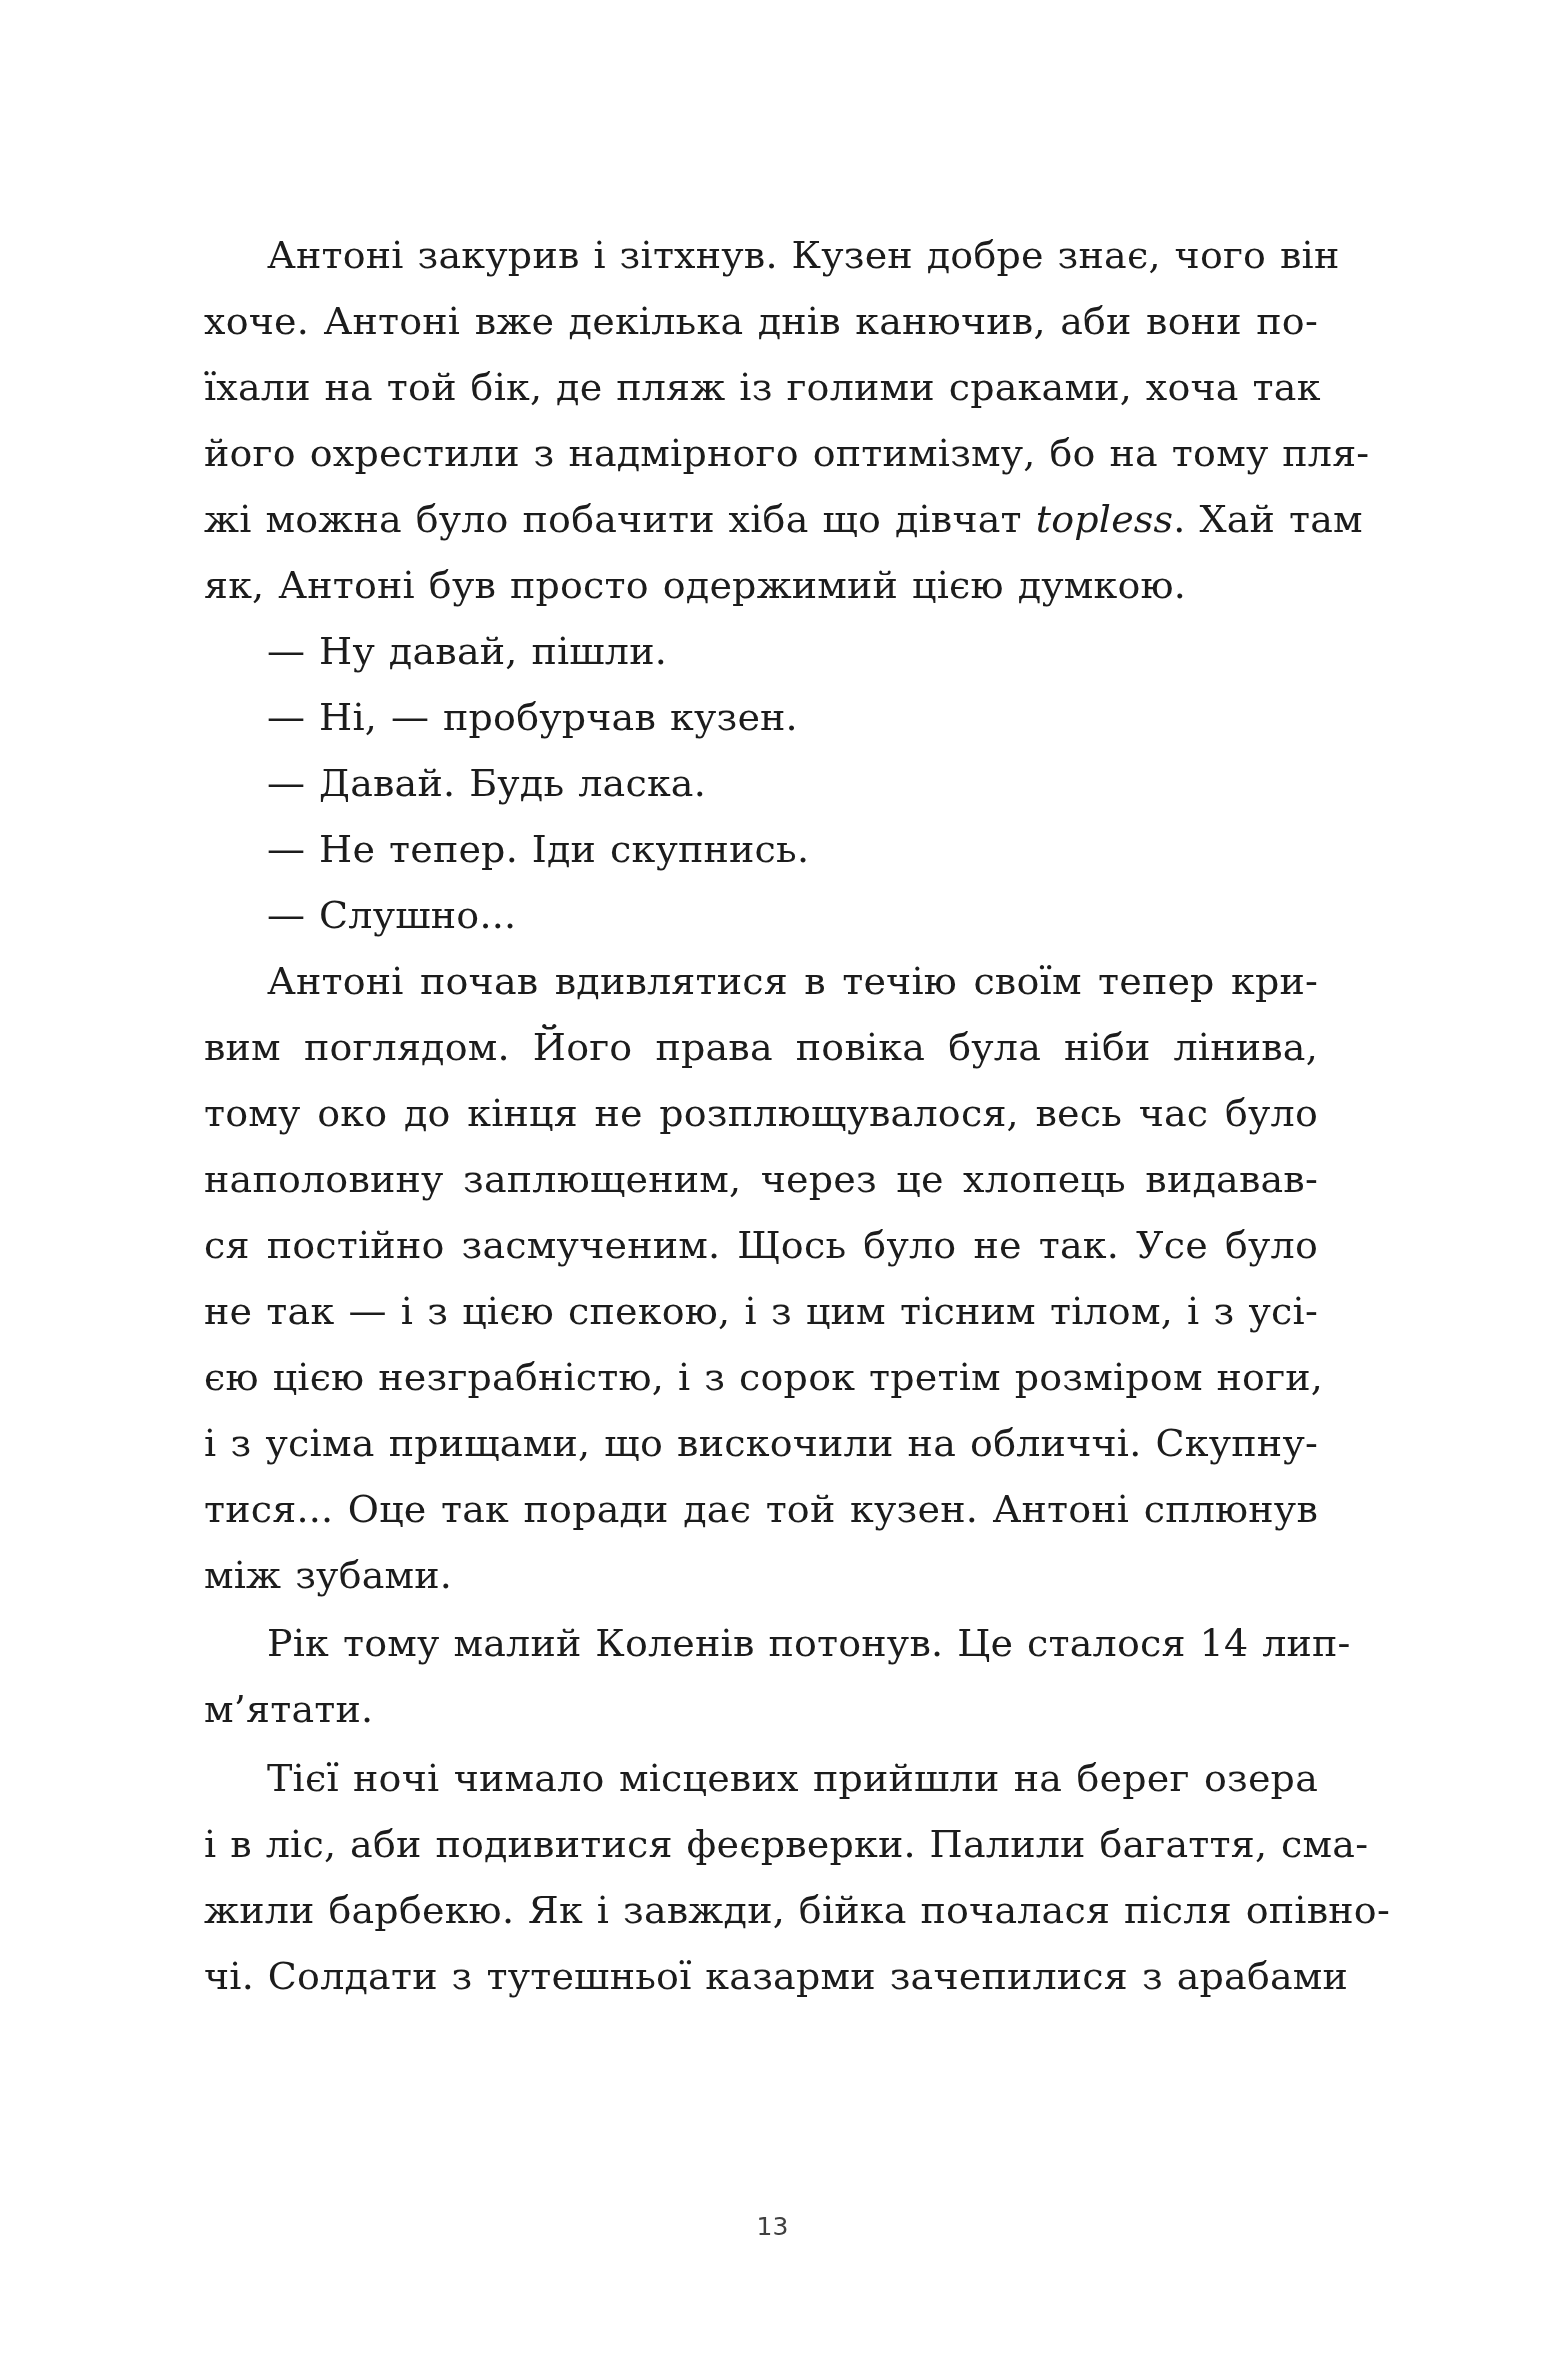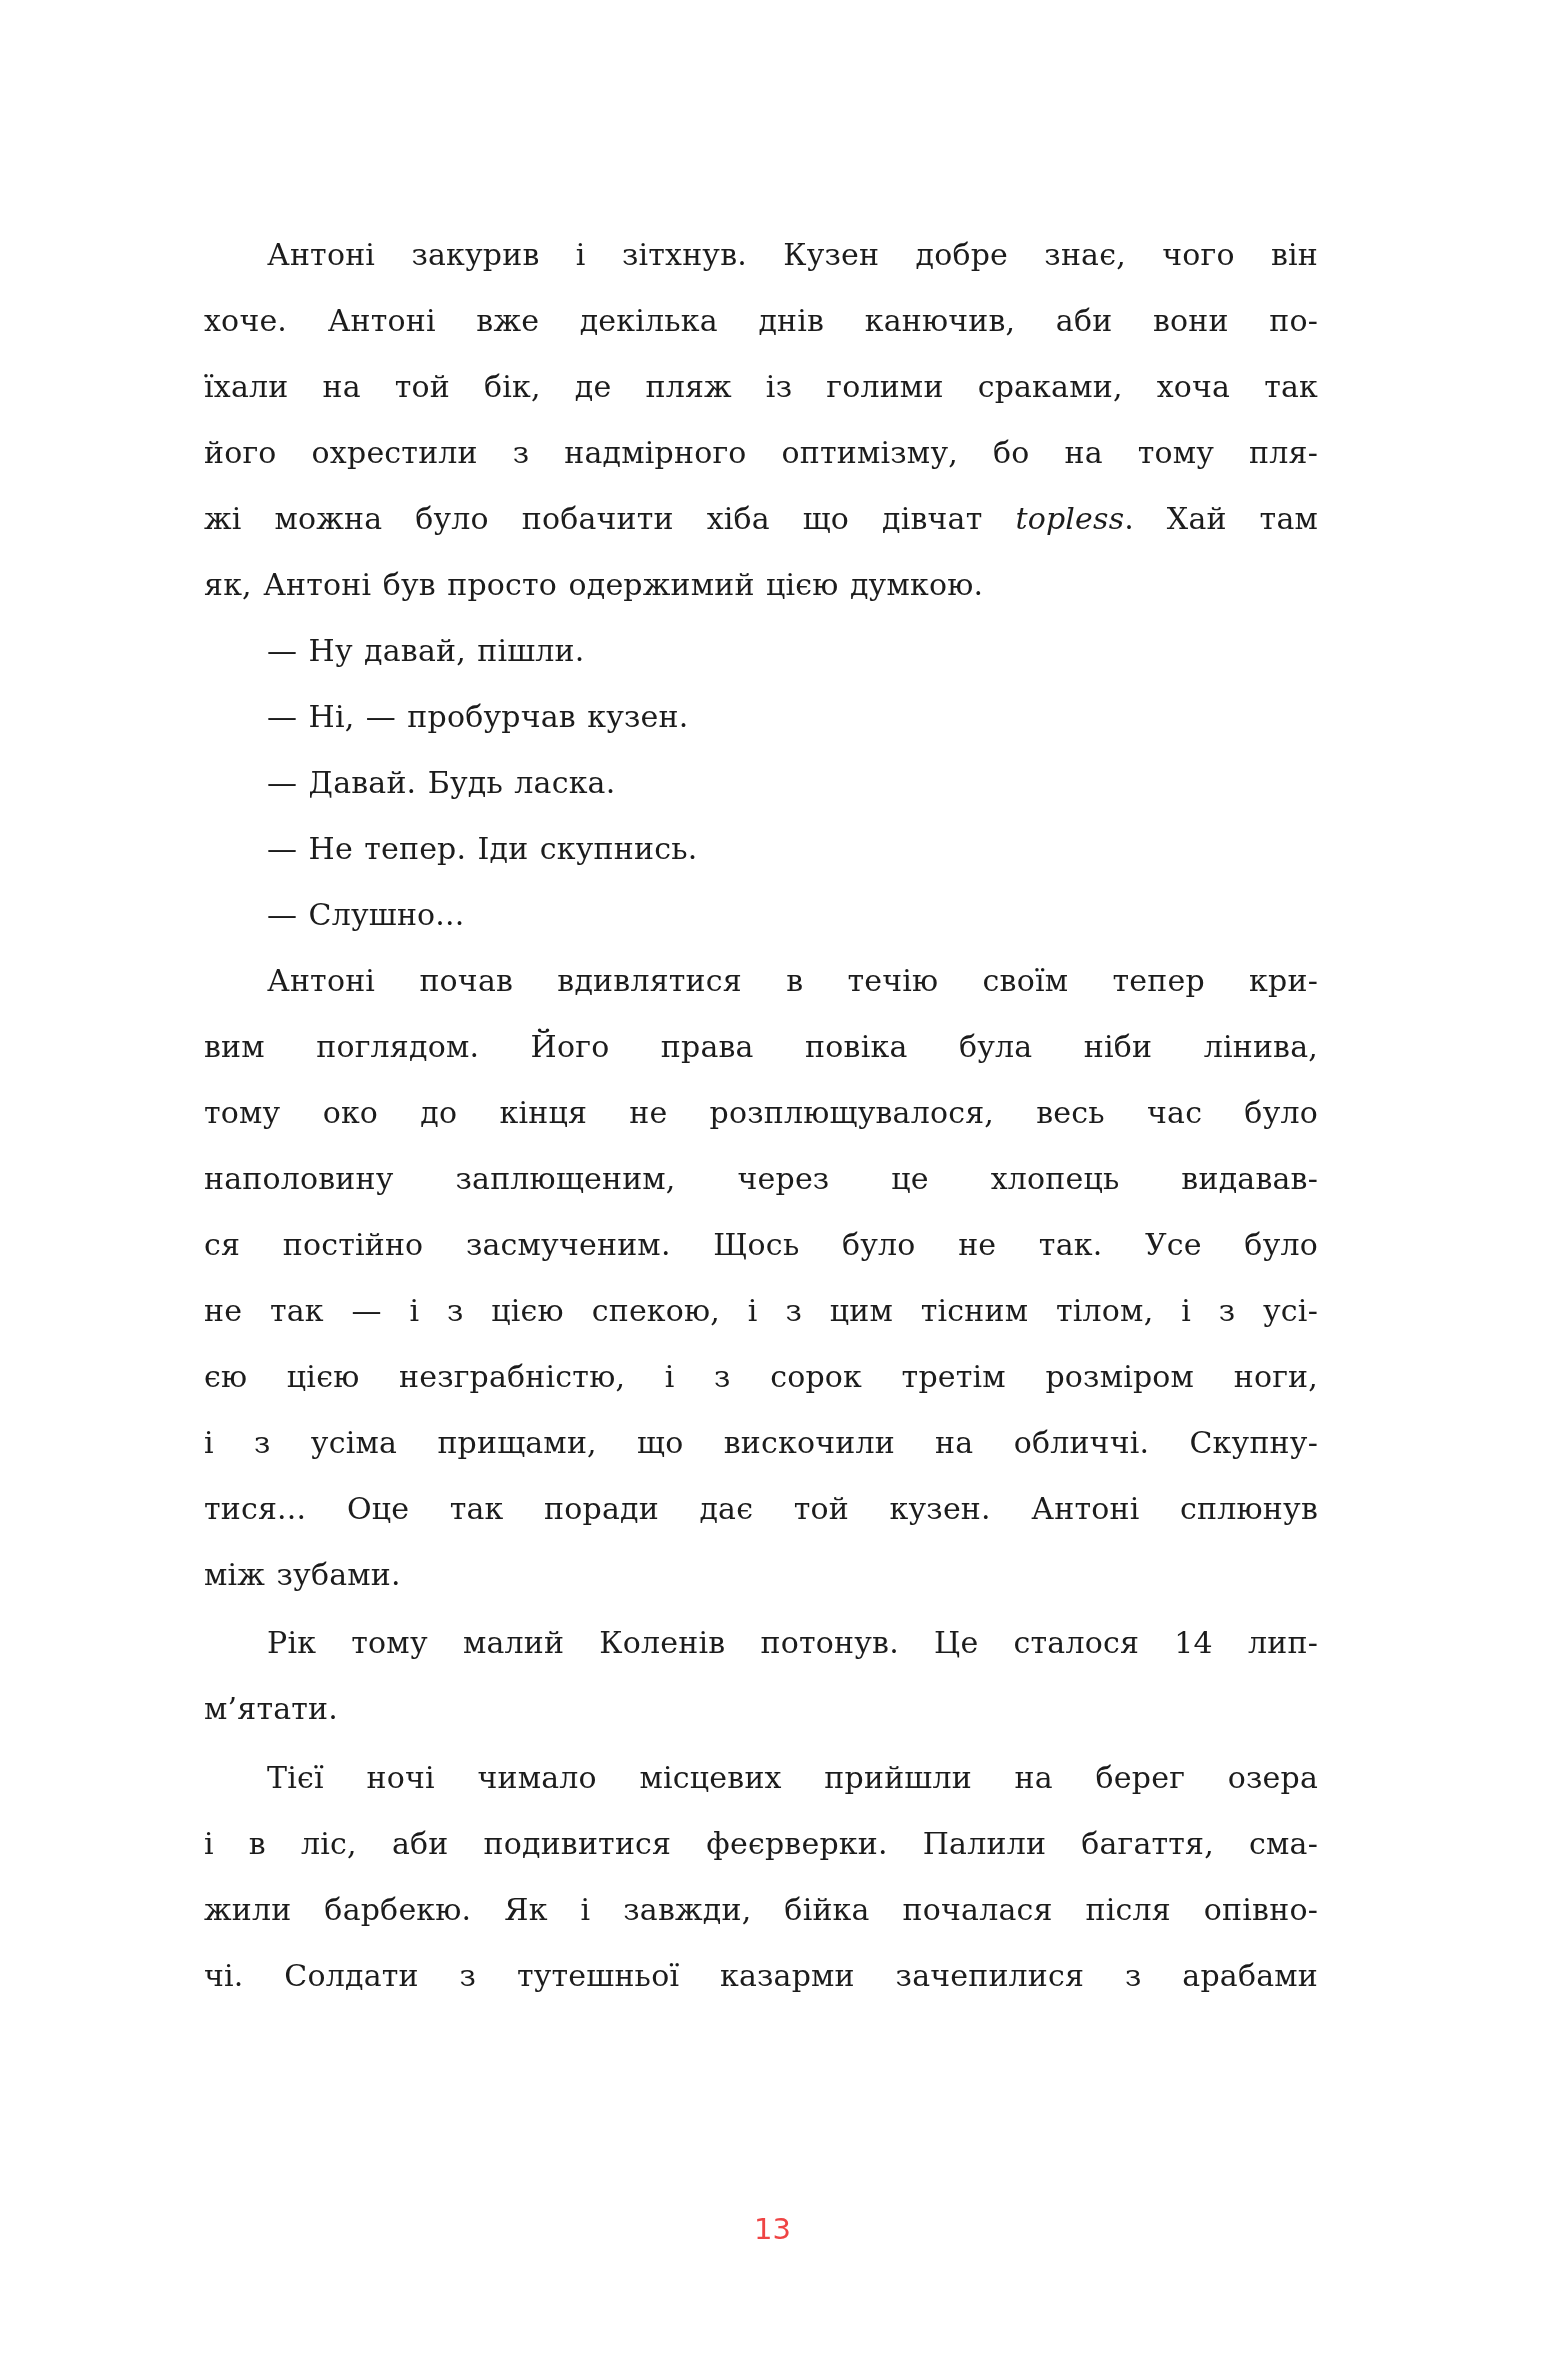--- a/index.html
+++ b/index.html
@@ -25,21 +25,21 @@
     .text-block {
       position: absolute;
       left: 204px;
       top: 222px;
       width: 1114px;
     }
     .line {
       display: block;
       height: 66px;
       line-height: 66px;
-      font-size: 30px;
+      font-size: 38px;
       letter-spacing: 0.2px;
       white-space: nowrap;
       text-align: justify;
       text-align-last: justify;
       word-spacing: 1.6px;
     }
     .line.last {
       text-align-last: left;
     }
     .line.indent {
@@ -51,22 +51,22 @@
     .seg-italic {
       font-style: italic;
     }
     .page-number {
       position: absolute;
       left: 0;
       width: 1545px;
       top: 2212px;
       text-align: center;
       font-family: "DejaVu Sans", "Liberation Sans", sans-serif;
-      font-size: 29px;
-      color: #ef4444;
+      font-size: 25px;
+      color: #404040;
     }
   </style>
 </head>
 <body>
 
 <div class="page">
   <div class="text-block">
     <span class="line indent">Антоні закурив і зітхнув. Кузен добре знає, чого він</span>
     <span class="line">хоче. Антоні вже декілька днів канючив, аби вони по-</span>
     <span class="line">їхали на той бік, де пляж із голими сраками, хоча так</span>

